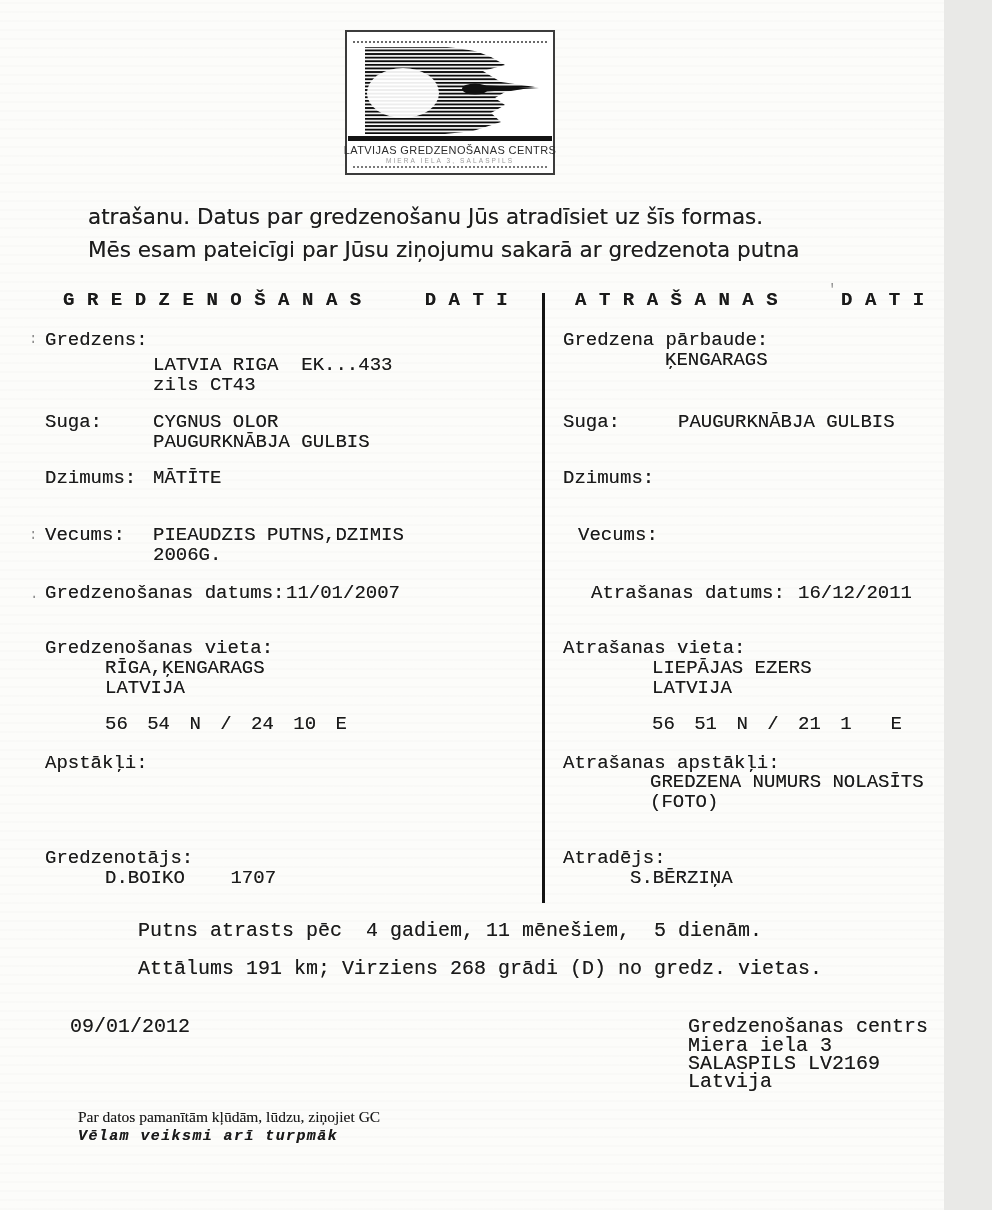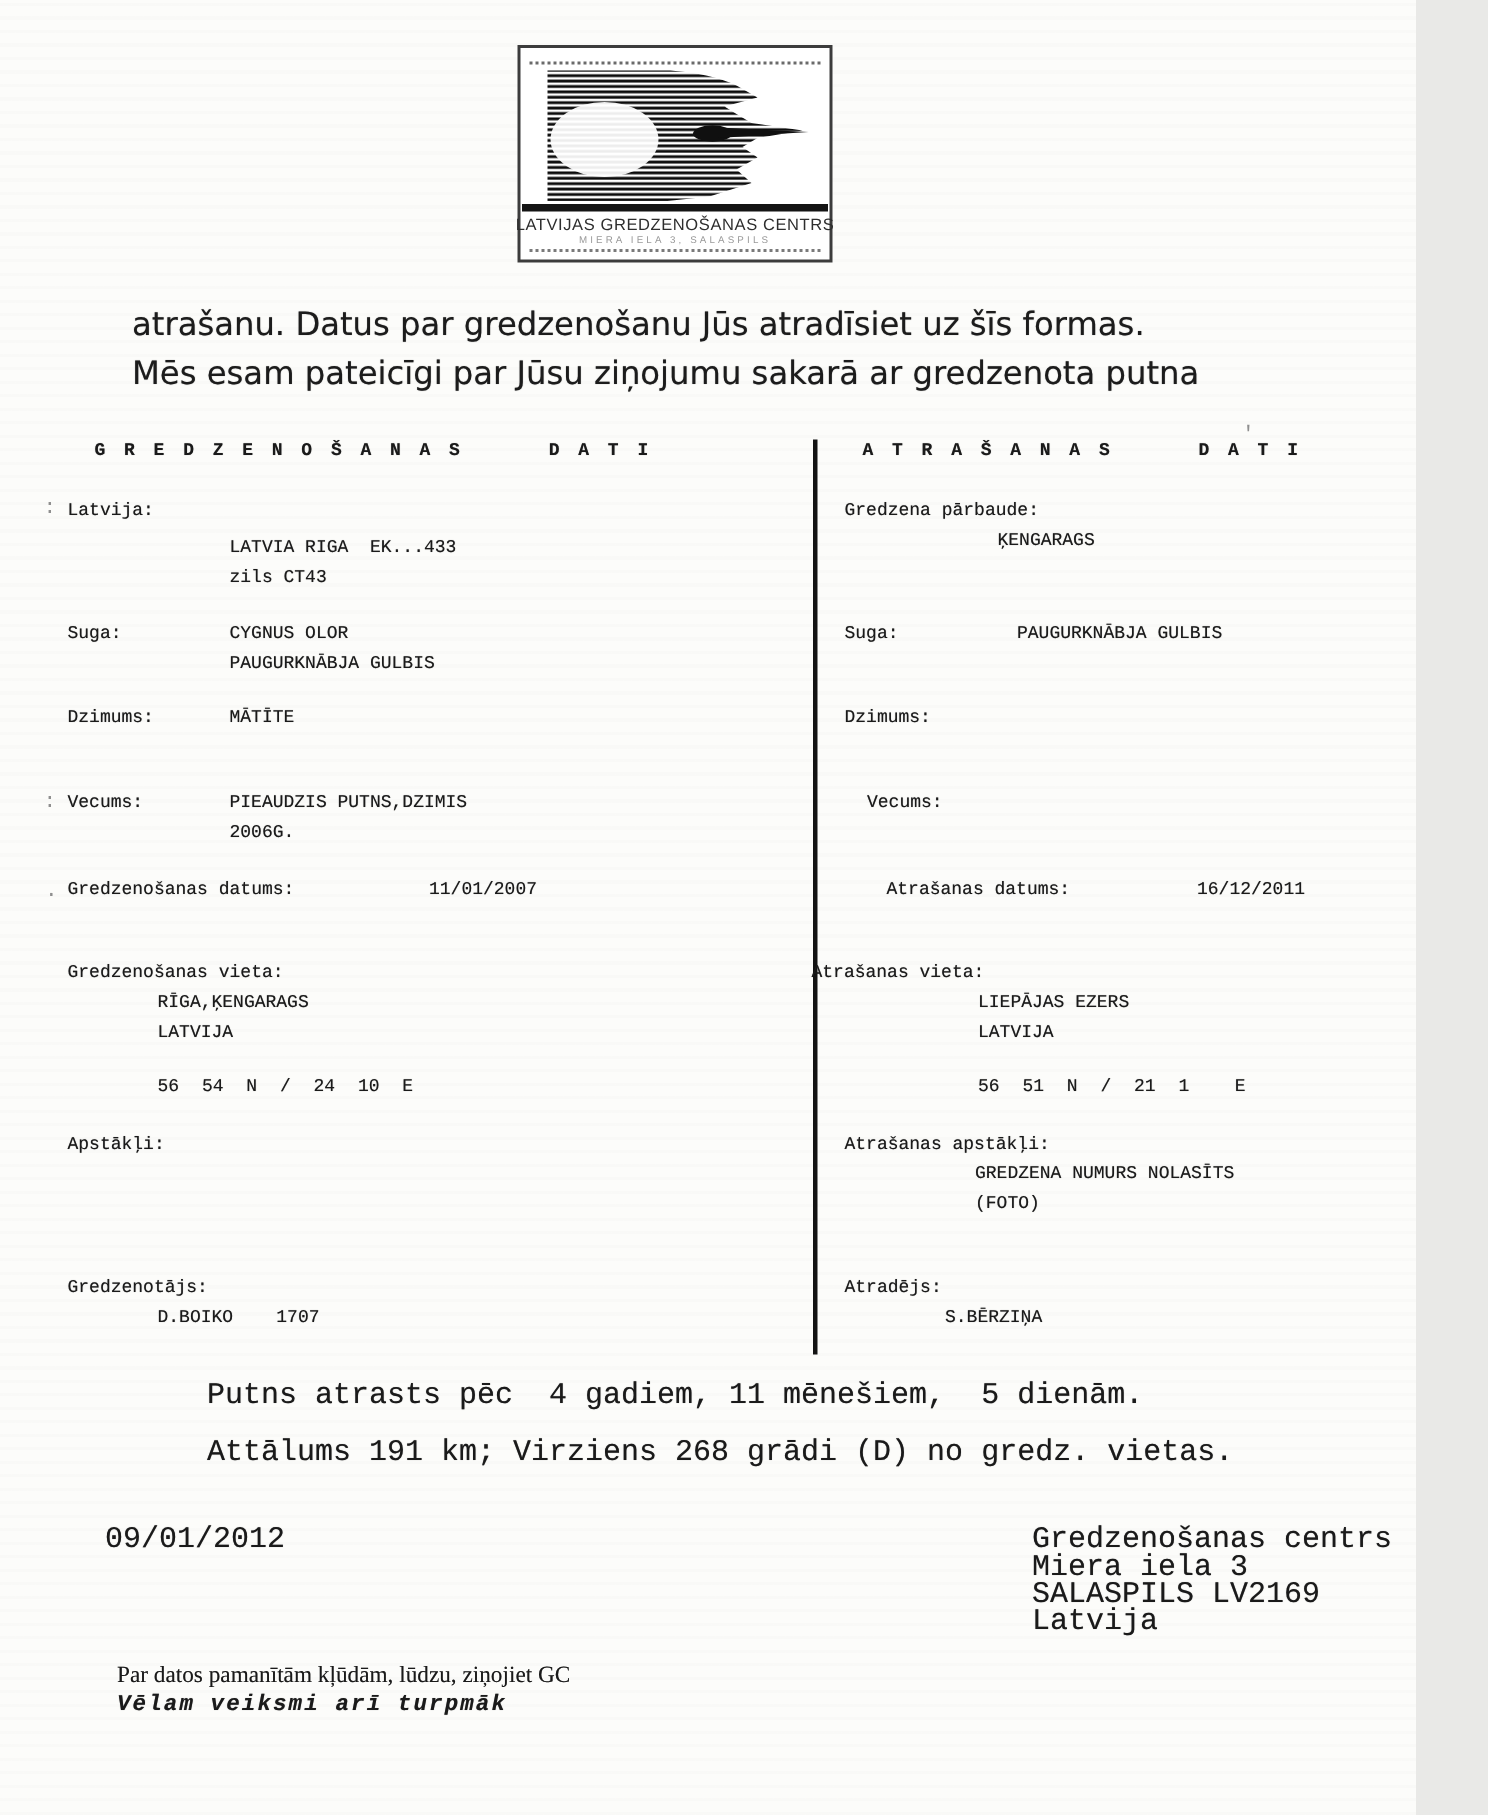--- a/index.html
+++ b/index.html
@@ -1,21 +1,21 @@
 <!DOCTYPE html>
 <html><head>
 <meta charset="utf-8">
 <style>
   html,body{margin:0;padding:0;background:#e9e9e7;}
   .page{
     position:relative;width:944px;height:1210px;background:#fcfcfa;overflow:hidden;
     font-family:"Liberation Mono",monospace;color:#1a1a1a;
     background-image:repeating-linear-gradient(0deg, rgba(0,0,0,0.012) 0 2px, rgba(0,0,0,0) 2px 9px);
   }
-  .line{position:absolute;white-space:pre;font-size:12px;line-height:20px;
+  .line{position:absolute;white-space:pre;font-size:19px;line-height:20px;
         text-shadow:0 0 0.5px rgba(15,15,15,0.55);}
   .hdr{font-weight:bold;letter-spacing:12.5px;word-spacing:27px;}
   .big{font-size:20px;}
   .coords{word-spacing:8px;}
   .serif{font-family:"Liberation Serif",serif;font-size:15.5px;text-shadow:0 0 0.3px rgba(0,0,0,0.4);}
   .wish{font-size:15px;font-weight:bold;font-style:italic;letter-spacing:1.4px;}
   .divider{position:absolute;left:542px;top:293px;width:3px;height:610px;background:#131313;}
   .intro{position:absolute;left:88px;top:200px;font-family:"DejaVu Sans",sans-serif;
          font-size:21.5px;line-height:33px;color:#1c1c1c;text-shadow:0 0 0.6px rgba(0,0,0,0.5);}
   .artifact{position:absolute;color:#8f8f8f;font-size:14px;white-space:pre;}
@@ -59,21 +59,21 @@
   <div class="intro">
     <div>atrašanu. Datus par gredzenošanu Jūs atradīsiet uz šīs formas.</div>
     <div>Mēs esam pateicīgi par Jūsu ziņojumu sakarā ar gredzenota putna</div>
   </div>
 
   <div class="line hdr" style="left:63px;top:290px;">GREDZENOŠANAS DATI</div>
   <div class="line hdr" style="left:575px;top:290px;">ATRAŠANAS DATI</div>
 
   <div class="divider"></div>
 
-  <div class="line" style="left:45px;top:330px;">Latvija:</div>
+  <div class="line" style="left:45px;top:330px;">Gredzens:</div>
   <div class="line" style="left:153px;top:355px;">LATVIA RIGA  EK...433</div>
   <div class="line" style="left:153px;top:375px;">zils CT43</div>
 
   <div class="line" style="left:45px;top:412px;">Suga:</div>
   <div class="line" style="left:153px;top:412px;">CYGNUS OLOR</div>
   <div class="line" style="left:153px;top:432px;">PAUGURKNĀBJA GULBIS</div>
 
   <div class="line" style="left:45px;top:468px;">Dzimums:</div>
   <div class="line" style="left:153px;top:468px;">MĀTĪTE</div>
 
@@ -99,21 +99,21 @@
 
   <div class="line" style="left:563px;top:412px;">Suga:</div>
   <div class="line" style="left:678px;top:412px;">PAUGURKNĀBJA GULBIS</div>
 
   <div class="line" style="left:563px;top:468px;">Dzimums:</div>
   <div class="line" style="left:578px;top:525px;">Vecums:</div>
 
   <div class="line" style="left:591px;top:583px;">Atrašanas datums:</div>
   <div class="line" style="left:798px;top:583px;">16/12/2011</div>
 
-  <div class="line" style="left:541px;top:638px;">Atrašanas vieta:</div>
+  <div class="line" style="left:563px;top:638px;">Atrašanas vieta:</div>
   <div class="line" style="left:652px;top:658px;">LIEPĀJAS EZERS</div>
   <div class="line" style="left:652px;top:678px;">LATVIJA</div>
   <div class="line coords" style="left:652px;top:714px;">56 51 N / 21 1  E</div>
 
   <div class="line" style="left:563px;top:753px;">Atrašanas apstākļi:</div>
   <div class="line" style="left:650px;top:772px;">GREDZENA NUMURS NOLASĪTS</div>
   <div class="line" style="left:650px;top:792px;">(FOTO)</div>
 
   <div class="line" style="left:563px;top:848px;">Atradējs:</div>
   <div class="line" style="left:630px;top:868px;text-align:center;">S.BĒRZIŅA</div>

